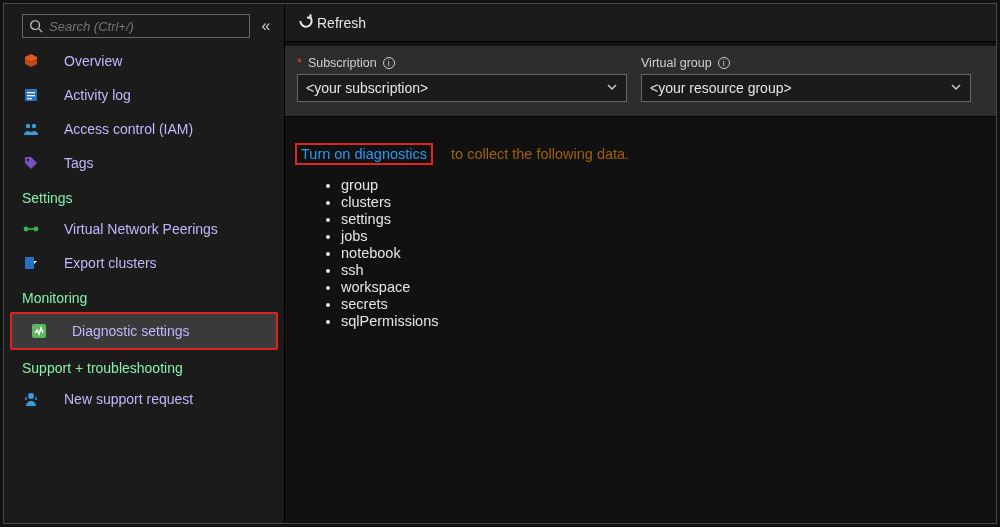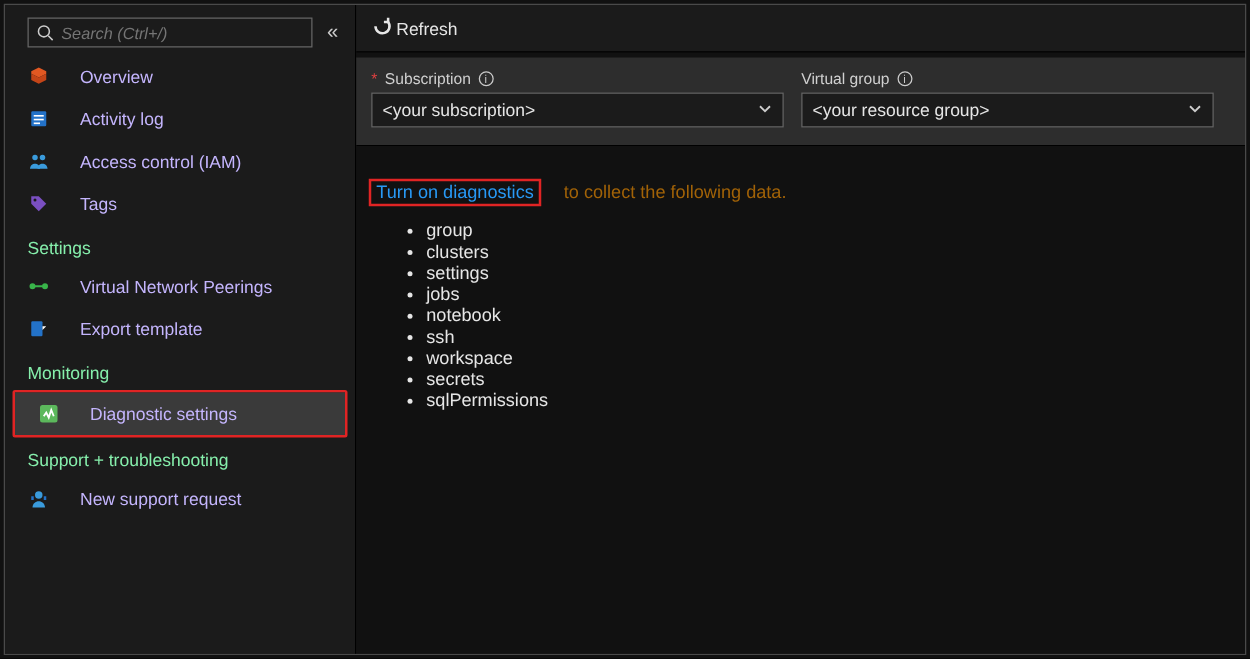--- a/index.html
+++ b/index.html
@@ -122,21 +122,21 @@
       </span>
       <span>Virtual Network Peerings</span>
     </div>
     <div class="nav-item">
       <span class="ic">
         <svg viewBox="0 0 16 16">
               <rect x="2" y="2" width="9" height="12" rx="1" fill="#2372c8"></rect>
               <path d="M11 6h3l-3 3V6z" fill="#fff"></path>
             </svg>
       </span>
-      <span>Export template</span>
+      <span>Export clusters</span>
     </div>
 
     <div class="section-label">Monitoring</div>
 
     <div class="diag-wrap highlight-red">
       <div class="nav-item selected">
         <span class="ic">
           <svg viewBox="0 0 16 16">
                 <rect x="1" y="1" width="14" height="14" rx="2" fill="#5cb85c"></rect>
                 <path d="M4 10l2-3 2 4 2-6 2 5" fill="none" stroke="#fff" stroke-width="1.5"></path>

